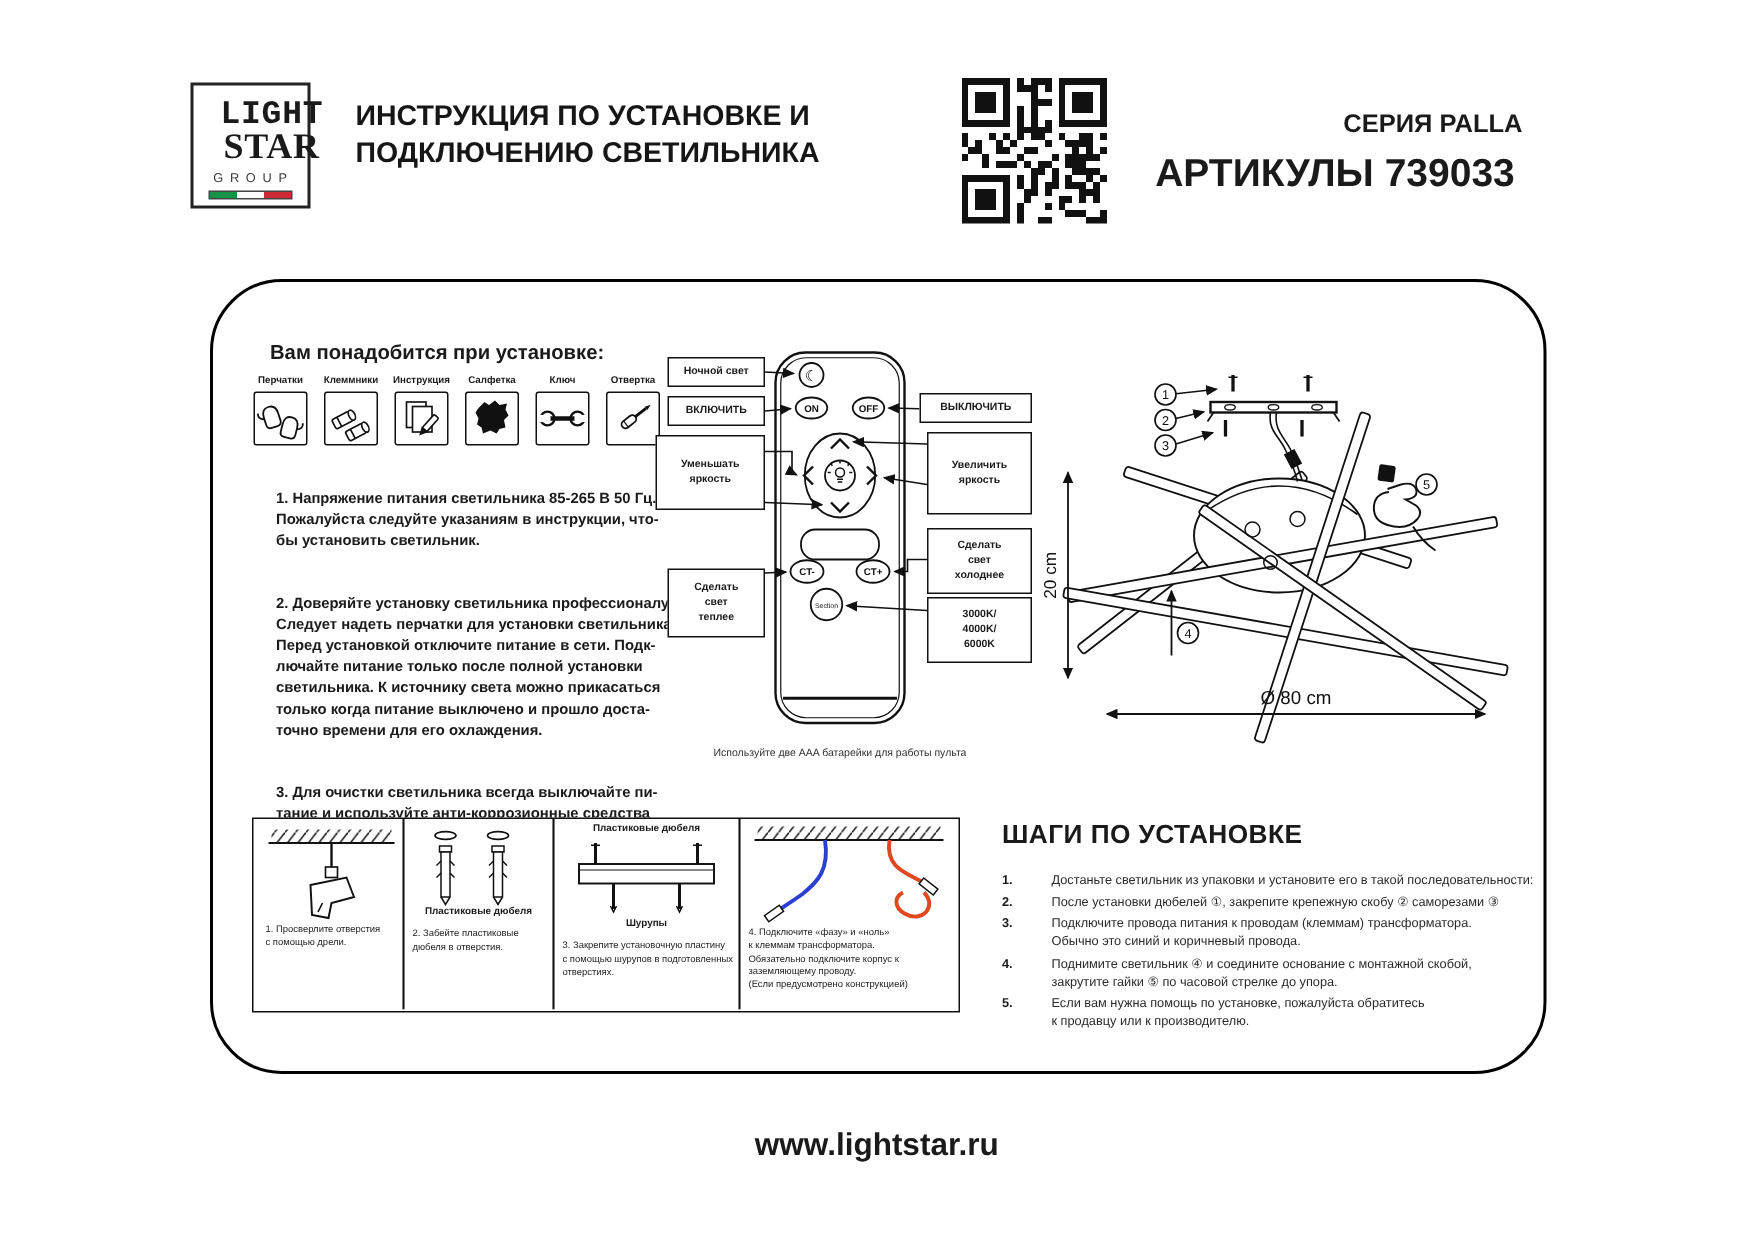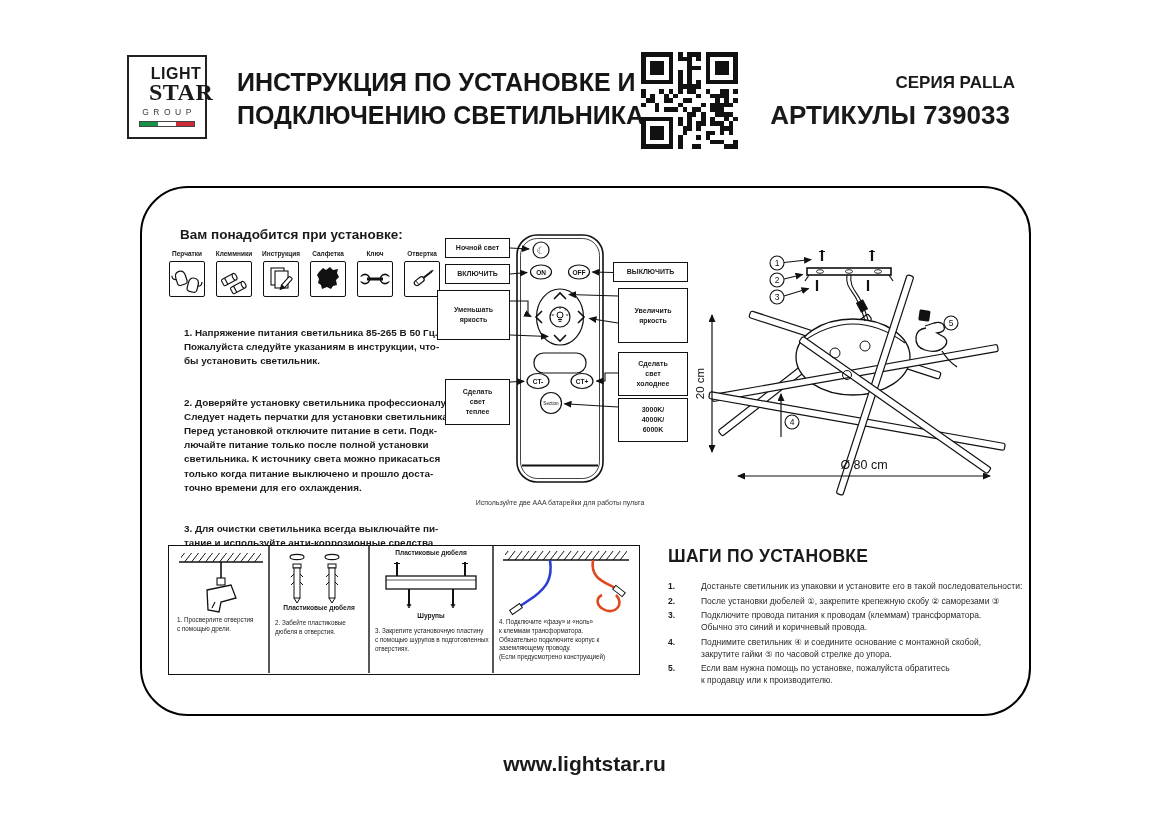--- a/index.html
+++ b/index.html
@@ -3,26 +3,26 @@
 <meta charset="utf-8">
 <style>
   html,body{margin:0;padding:0;background:#fff;}
   .page{position:relative;width:1169px;height:826px;background:#fff;overflow:hidden;
         font-family:"Liberation Sans",sans-serif;color:#1a1a1a;}
   .abs{position:absolute;}
   svg{font-family:"Liberation Sans",sans-serif;}
 
   
   .logo-box{left:127px;top:55px;width:80px;height:84px;border:2px solid #222;text-align:center;box-sizing:border-box;background:#fff;}
-  .logo-l1{font-family:Liberation Sans, sans-serif;font-weight:700;font-size:16px;line-height:1;margin-top:9px;letter-spacing:0.5px;margin-left:18px;}
+  .logo-l1{font-family:Liberation Mono, monospace;font-weight:700;font-size:22px;line-height:1;margin-top:9px;letter-spacing:0.5px;margin-left:18px;}
   .logo-l2{font-family:"Liberation Serif",serif;font-weight:700;font-size:24px;line-height:0.9;letter-spacing:0.5px;padding-left:20px;}
   .logo-l3{font-size:8.5px;letter-spacing:4.5px;color:#3a3a3a;margin-top:3px;text-indent:4px;}
   .logo-flag{width:56px;height:6px;margin:4px auto 0;display:flex;border:1px solid #444;box-sizing:border-box;}
   .logo-flag div{flex:1;}
-  .page-title{left:237px;top:66px;width:420px;font-size:25px;font-weight:700;line-height:1.3;white-space:pre-line;color:#161616;}
+  .page-title{left:237px;top:66px;width:420px;font-size:19px;font-weight:700;line-height:1.3;white-space:pre-line;color:#161616;}
   .qr{left:641px;top:52px;width:97px;height:97px;}
   .series{left:765px;top:73px;width:250px;text-align:right;font-weight:700;font-size:17px;}
   .articles{left:765px;top:100px;width:250px;text-align:center;font-weight:700;font-size:26px;}
 
   
   .card{left:140px;top:186px;width:891px;height:530px;border:2px solid #000;border-radius:48px;box-sizing:border-box;}
 
   .needs-heading{left:168px;top:227px;font-size:13.5px;font-weight:700;padding-left:12px;}
   .tools{left:168px;top:250px;display:flex;gap:9px;}
   .tool{width:38px;display:flex;flex-direction:column;align-items:center;}

